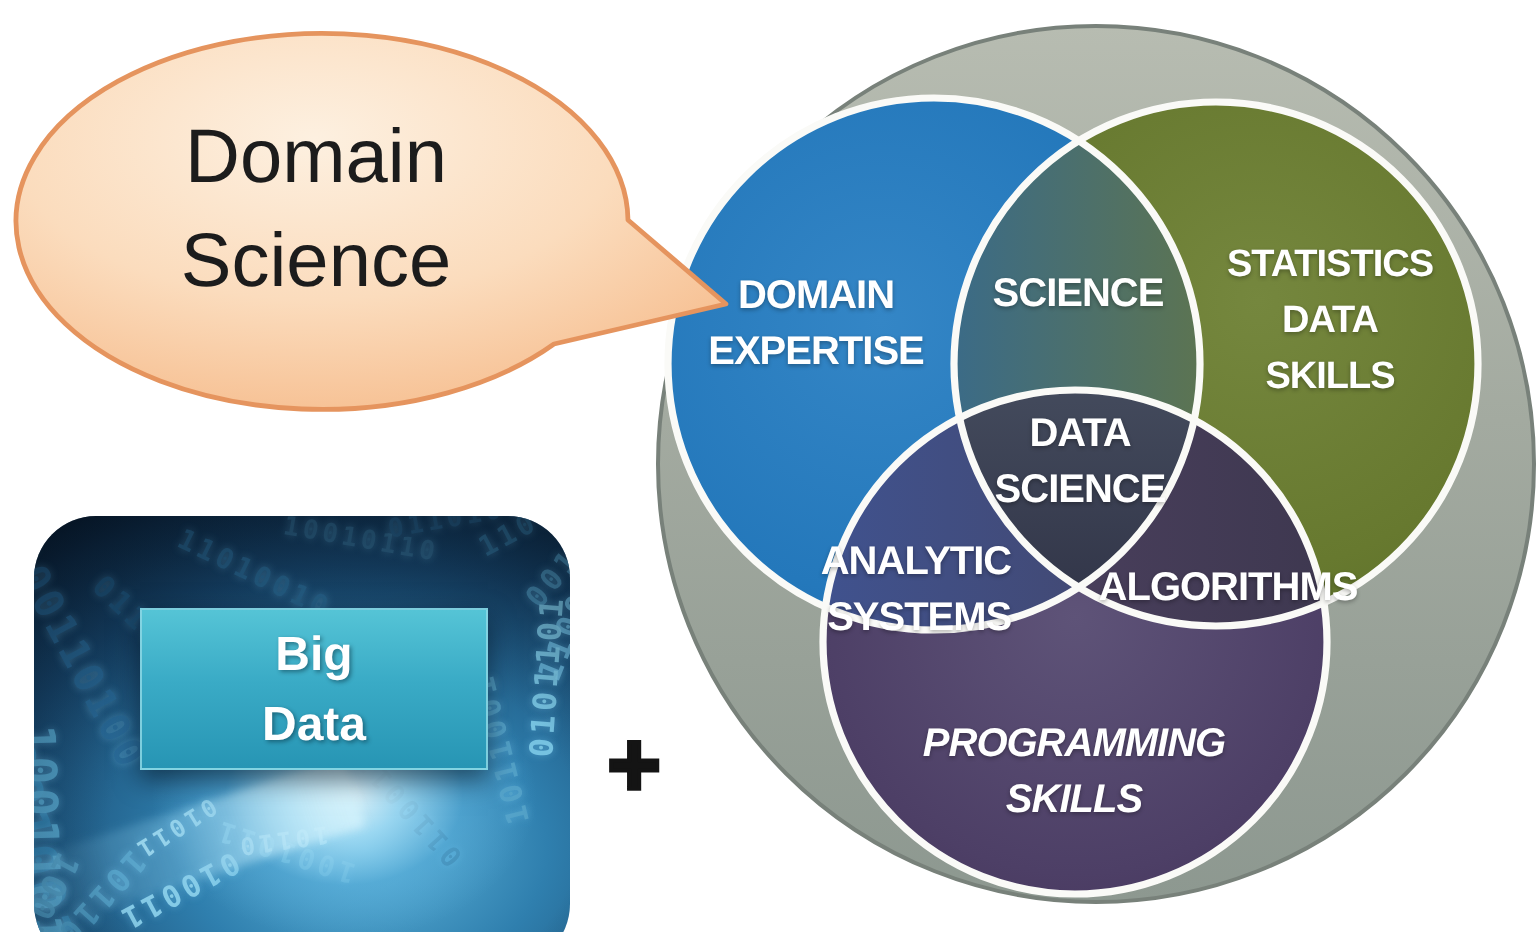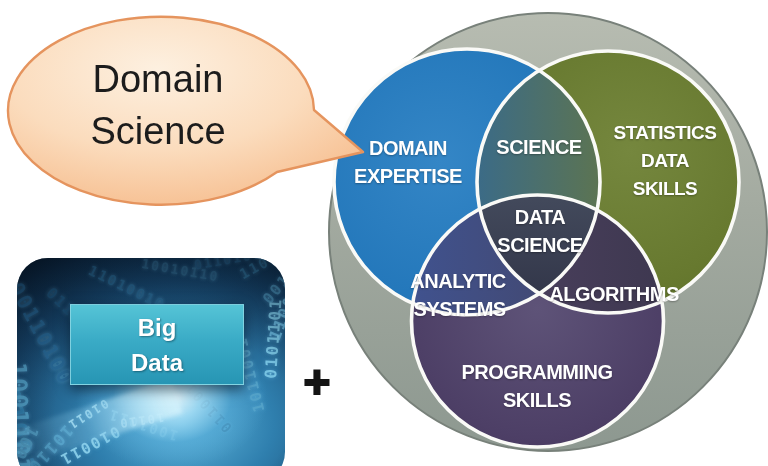--- a/index.html
+++ b/index.html
@@ -15,21 +15,21 @@
     color:#ffffff;font-weight:bold;font-size:20px;line-height:28px;
     letter-spacing:-0.5px;text-align:center;white-space:pre-line;
     text-shadow:0 1px 2px rgba(0,0,0,.30);
   }
   #lbl-domain    {left:408px;top:162px;}
   #lbl-research  {left:539px;top:147px;}
   #lbl-stats     {left:665px;top:161px;font-size:19px;}
   #lbl-ds        {left:540px;top:231px;}
   #lbl-analytic  {left:458px;top:295px;text-align:right;}
   #lbl-algo      {left:598px;top:294px;margin-left:16px;}
-  #lbl-prog      {left:537px;top:386px;}
+  #lbl-prog      {left:537px;top:386px;font-style:italic;}
 
   
   #bubble-text{
     position:absolute;left:158px;top:105px;transform:translate(-50%,-50%);
     color:#1c1c1c;font-size:38px;line-height:52px;text-align:center;
     white-space:pre-line;font-weight:400;
   }
 
   
   .photo{

